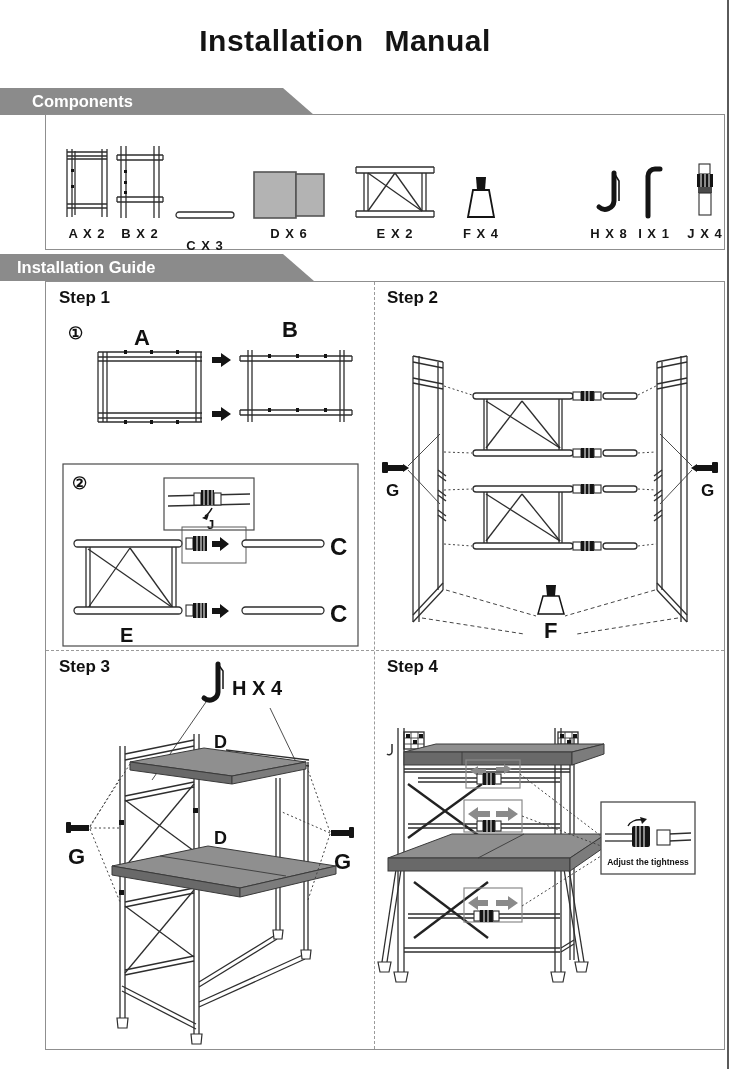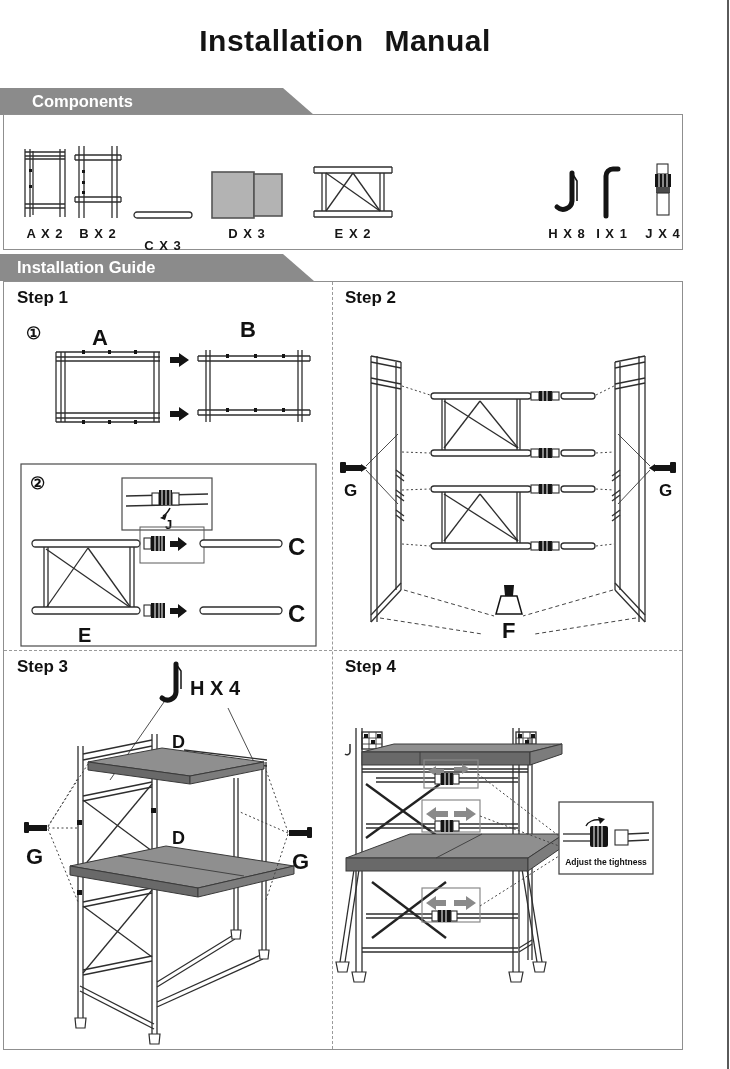--- a/index.html
+++ b/index.html
@@ -6,21 +6,21 @@
   .page{position:relative;width:730px;height:1069px;background:#fff;overflow:hidden;
         font-family:"Liberation Sans", sans-serif;color:#161616;}
   .page-edge{position:absolute;top:0;left:727px;width:2px;height:1069px;background:#5a5a5a;}
   .title{position:absolute;top:24px;left:0;width:690px;text-align:center;
          font-size:30px;font-weight:bold;letter-spacing:.5px;word-spacing:12px;color:#141414;}
   .band{position:absolute;left:0;height:27px;width:314px;background:#8b8b8b;color:#fff;
         font-weight:bold;font-size:16.5px;line-height:27px;padding-left:17px;box-sizing:border-box;
         clip-path:polygon(0 0,283px 0,314px 100%,0 100%);}
   .band.components{top:88px;padding-left:32px;}
   .band.guide{top:254px;}
-  .panel{position:absolute;border:1.5px solid #8f8f8f;background:#fff;box-sizing:border-box;}
+  .panel{position:absolute;border:1.5px solid #8f8f8f;background:#fff;box-sizing:border-box;margin-left:42px;}
   .panel.compbox{left:3px;top:114px;width:680px;height:136px;}
   .panel.guidebox{left:3px;top:281px;width:680px;height:769px;}
   .vdash{position:absolute;left:328px;top:0;height:100%;width:0;border-left:1.5px dashed #9a9a9a;}
   .hdash{position:absolute;left:0;top:368px;width:100%;height:0;border-top:1.5px dashed #9a9a9a;}
   .steplabel{position:absolute;font-size:17px;font-weight:bold;color:#111;}
   .comp{position:absolute;width:84px;display:flex;flex-direction:column;align-items:center;}
   .comp .iconwrap{height:76px;display:flex;align-items:flex-end;justify-content:center;}
   .comp .clabel{margin-top:7px;font-size:13px;font-weight:bold;letter-spacing:1px;white-space:nowrap;}
   svg{position:absolute;overflow:visible;}
   .ln{stroke:#2e2e2e;stroke-width:1.3;fill:none;}
@@ -109,21 +109,21 @@
       <div class="clabel">C X 3</div>
     </div>
 
     <div class="comp" style="left:201px;top:28px">
       <div class="iconwrap">
         <svg width="72" height="48" viewBox="0 0 72 48" style="position:static">
           <rect x="1" y="1" width="42" height="46" fill="#b3b3b3" stroke="#555" stroke-width="1.6"></rect>
           <rect x="43" y="3" width="28" height="42" fill="#b3b3b3" stroke="#555" stroke-width="1.6"></rect>
         </svg>
       </div>
-      <div class="clabel">D X 3</div>
+      <div class="clabel">D X 6</div>
     </div>
 
     <div class="comp" style="left:307px;top:28px">
       <div class="iconwrap">
         <svg width="78" height="54" viewBox="0 0 78 54" style="position:static">
           <g class="ln">
             <line x1="0" y1="2" x2="78" y2="2"></line>
               <line x1="0" y1="8" x2="78" y2="8"></line>
             <line x1="0" y1="46" x2="78" y2="46"></line>
               <line x1="0" y1="52" x2="78" y2="52"></line>
@@ -137,20 +137,29 @@
               <line x1="70" y1="8" x2="70" y2="46"></line>
             <line x1="12" y1="46" x2="39" y2="8"></line>
               <line x1="39" y1="8" x2="66" y2="46"></line>
             <line x1="12" y1="8" x2="66" y2="46"></line>
           </g>
         </svg>
       </div>
       <div class="clabel">E X 2</div>
     </div>
 
+    <div class="comp" style="left:393px;top:28px">
+      <div class="iconwrap">
+        <svg width="36" height="44" viewBox="0 0 36 44" style="position:static">
+          <polygon class="blk" points="13,2 23,2 22,15 14,15"></polygon>
+          <polygon points="5,42 10,15 26,15 31,42" fill="#fff" stroke="#141414" stroke-width="1.8"></polygon>
+        </svg>
+      </div>
+      <div class="clabel">F X 4</div>
+    </div>
 
 
     <div class="comp" style="left:521px;top:28px">
       <div class="iconwrap">
         <svg width="30" height="52" viewBox="0 0 30 52" style="position:static">
           <path d="M20 6 v28 a9 9 0 0 1 -15 6" fill="none" stroke="#141414" stroke-width="5" stroke-linecap="round"></path>
           <path d="M20 6 l5 8 v20" fill="none" stroke="#141414" stroke-width="1.6"></path>
         </svg>
       </div>
       <div class="clabel">H X 8</div>

